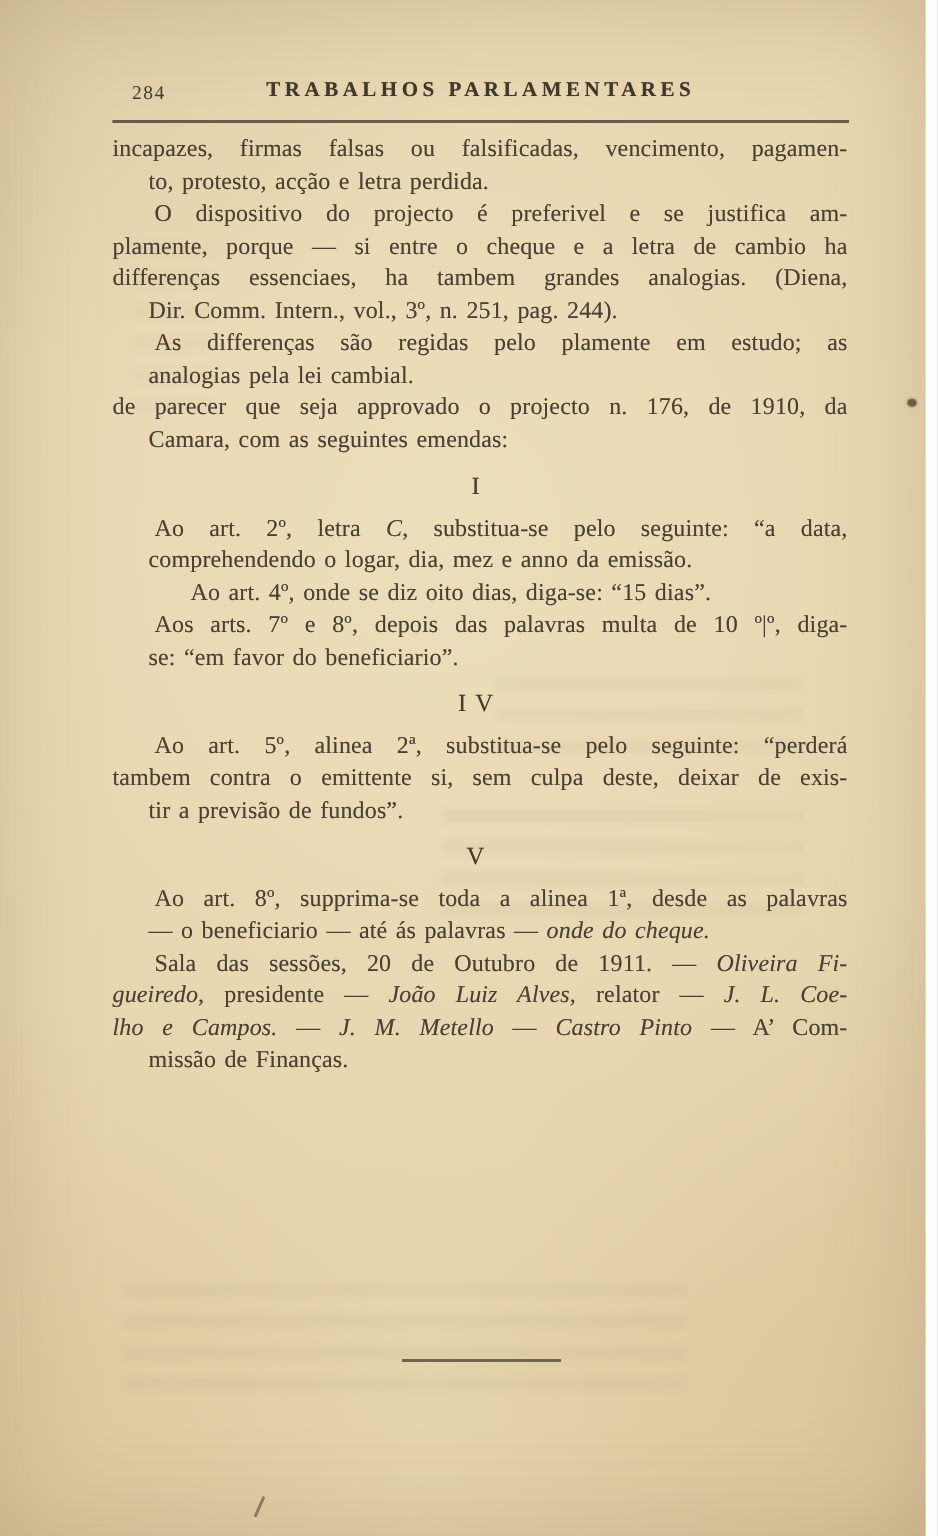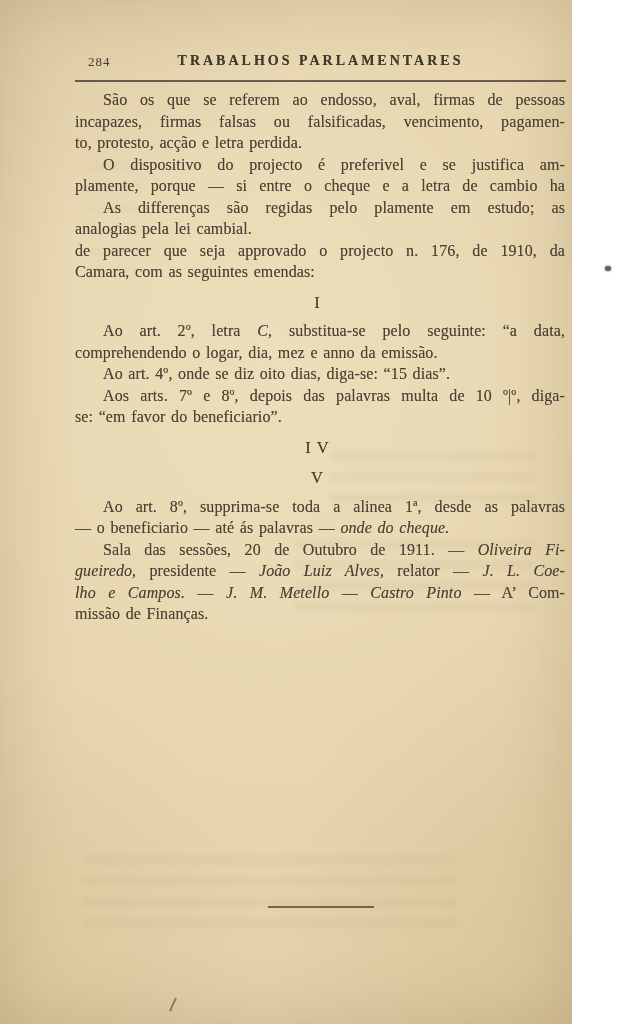--- a/index.html
+++ b/index.html
@@ -3,21 +3,21 @@
 <meta charset="utf-8">
 <style>
   html, body { margin: 0; padding: 0; }
   body {
     width: 625px; height: 1024px;
     font-family: "Liberation Serif", "DejaVu Serif", serif;
     overflow: hidden;
   }
   .page {
     position: relative;
-    width: 572px; height: 1024px;
+    width: 617px; height: 1024px;
     background:
       radial-gradient(130% 90% at 48% 35%, rgba(255,248,225,0.30), transparent 60%),
       radial-gradient(80% 60% at 100% 100%, rgba(150,115,65,0.16), transparent 70%),
       radial-gradient(70% 50% at 0% 100%, rgba(150,115,65,0.13), transparent 70%),
       radial-gradient(90% 40% at 0% 0%, rgba(130,110,80,0.10), transparent 60%),
       #e5d3ab;
     box-shadow: inset 0 0 70px rgba(115,90,55,0.22);
     color: #4a4134;
   }
   .hdr-num {
@@ -40,21 +40,21 @@
     text-shadow: 0 0 0.4px rgba(74,65,52,0.45);
     word-spacing: 1.5px; letter-spacing: 0.1px;
   }
   .para { margin: 0; }
   .line {
     line-height: 21.5px;
     text-align: justify; text-align-last: justify;
     white-space: normal;
   }
   .line.first { text-indent: 28px; }
-  .line.last { text-align-last: auto; }
+  .line.last { text-align-last: auto; margin-left: 24px; }
   .heading {
     line-height: 21.5px; margin: 9px 0 7px;
     text-align: center; letter-spacing: 6px;
     font-size: 16.5px; color: #453c2e;
   }
   .it { font-style: italic; }
   .end-rule {
     position: absolute; top: 906px; left: 268px; width: 106px; height: 2px;
     background: #554b3b; opacity: 0.8;
   }
@@ -89,27 +89,28 @@
   <div class="hdr-title">TRABALHOS PARLAMENTARES</div>
   <div class="hdr-rule"></div>
 
   <div class="ghost g1"></div>
   <div class="ghost g2"></div>
   <div class="ghost g3"></div>
   <div class="ghost g4"></div>
 
   <div class="body-col">
       <div class="para">
-        <div class="line first"><span>São os que se referem ao endosso, aval, firmas de pessoas</span></div>
         <div class="line"><span>incapazes, firmas falsas ou falsificadas, vencimento, pagamen-</span></div>
         <div class="line last"><span>to, protesto, acção e letra perdida.</span></div>
       </div>
       <div class="para">
         <div class="line first"><span>O dispositivo do projecto é preferivel e se justifica am-</span></div>
         <div class="line"><span>plamente, porque — si entre o cheque e a letra de cambio ha</span></div>
+        <div class="line"><span>differenças essenciaes, ha tambem grandes analogias. (Diena,</span></div>
+        <div class="line last"><span>Dir. Comm. Intern., vol., 3º, n. 251, pag. 244).</span></div>
       </div>
       <div class="para">
         <div class="line first"><span>As differenças são regidas pelo plamente em estudo; as</span></div>
         <div class="line last"><span>analogias pela lei cambial.</span></div>
       </div>
       <div class="para">
         <div class="line"><span>de parecer que seja approvado o projecto n. 176, de 1910, da</span></div>
         <div class="line last"><span>Camara, com as seguintes emendas:</span></div>
       </div>
       <div class="heading">I</div>
@@ -118,20 +119,25 @@
         <div class="line last"><span>comprehendendo o logar, dia, mez e anno da emissão.</span></div>
       </div>
       <div class="para">
         <div class="line first last"><span>Ao art. 4º, onde se diz oito dias, diga-se: “15 dias”.</span></div>
       </div>
       <div class="para">
         <div class="line first"><span>Aos arts. 7º e 8º, depois das palavras multa de 10 º|º, diga-</span></div>
         <div class="line last"><span>se: “em favor do beneficiario”.</span></div>
       </div>
       <div class="heading">IV</div>
+      <div class="para">
+        <div class="line first"><span>Ao art. 5º, alinea 2ª, substitua-se pelo seguinte: “perderá</span></div>
+        <div class="line"><span>tambem contra o emittente si, sem culpa deste, deixar de exis-</span></div>
+        <div class="line last"><span>tir a previsão de fundos”.</span></div>
+      </div>
       <div class="heading">V</div>
       <div class="para">
         <div class="line first"><span>Ao art. 8º, supprima-se toda a alinea 1ª, desde as palavras</span></div>
         <div class="line last"><span>— o beneficiario — até ás palavras — </span><span class="it">onde do cheque.</span></div>
       </div>
       <div class="para">
         <div class="line first"><span>Sala das sessões, 20 de Outubro de 1911. — </span><span class="it">Oliveira Fi-</span></div>
         <div class="line"><span class="it">gueiredo,</span><span> presidente — </span><span class="it">João Luiz Alves,</span><span> relator — </span><span class="it">J. L. Coe-</span></div>
         <div class="line"><span class="it">lho e Campos.</span><span> — </span><span class="it">J. M. Metello</span><span> — </span><span class="it">Castro Pinto</span><span> — A’ Com-</span></div>
         <div class="line last"><span>missão de Finanças.</span></div>

